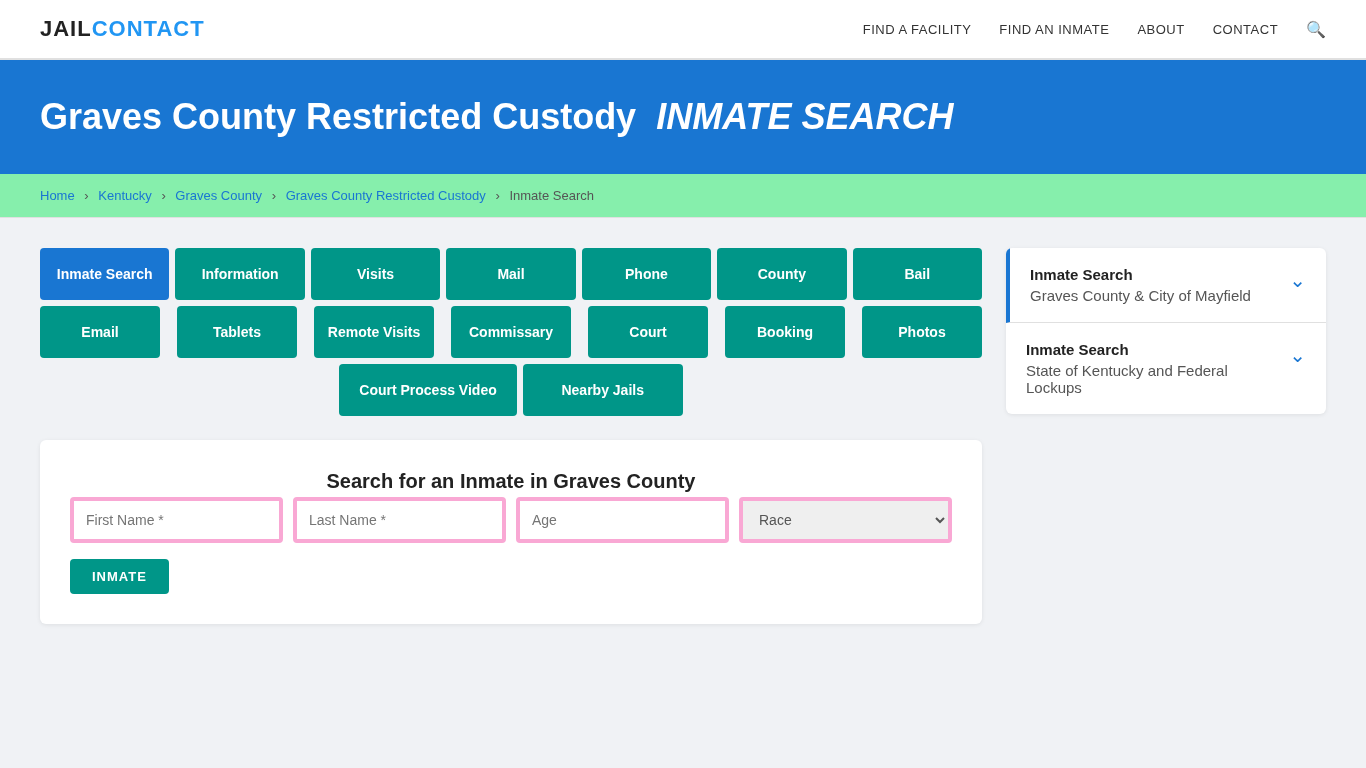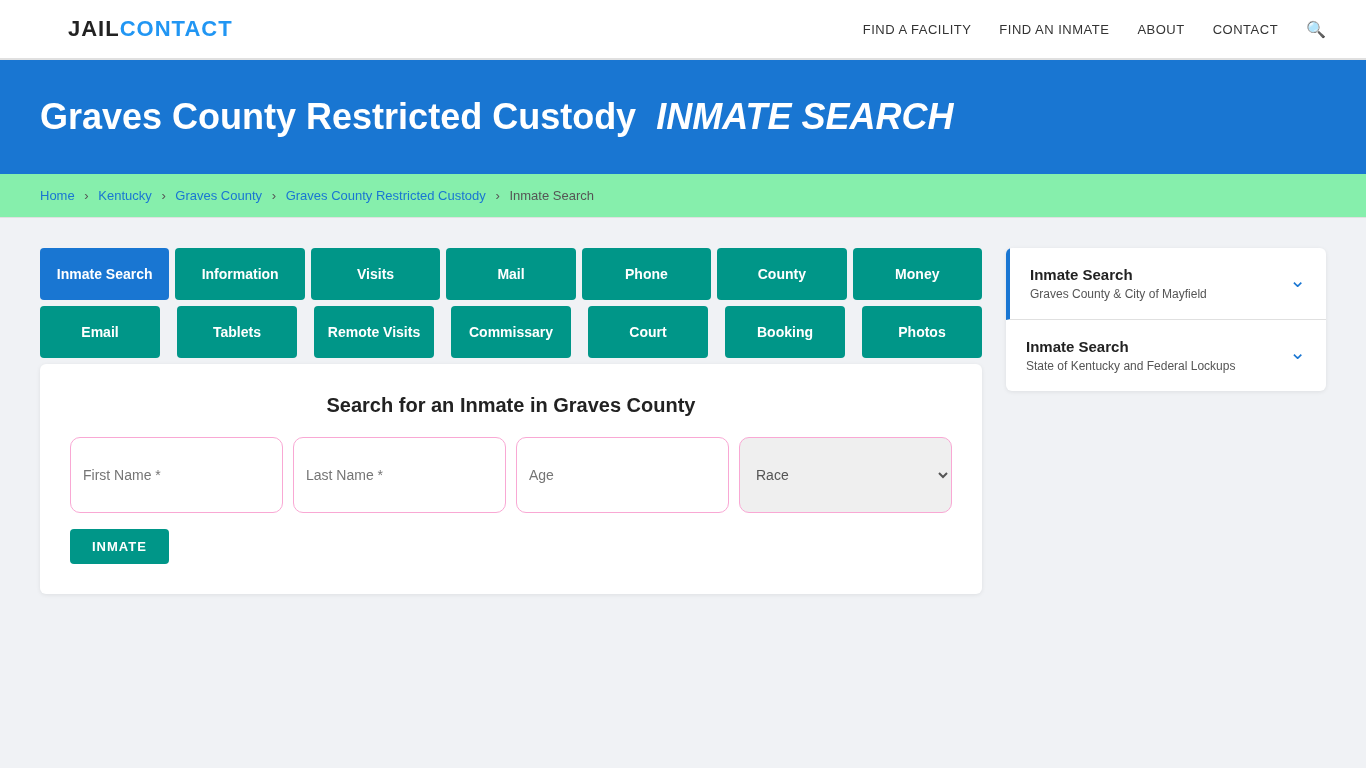--- a/index.html
+++ b/index.html
@@ -14,21 +14,21 @@
       display: flex;
       align-items: center;
       justify-content: space-between;
     }
     .logo {
       font-size: 22px;
       font-weight: 900;
       letter-spacing: 1px;
       color: #222;
     }
-    .logo span.jail { color: #222; margin-left: 28px; }
+    .logo span.jail { color: #222; }
     .logo span.exchange { color: #2196f3; }
     .nav {
       display: flex;
       align-items: center;
       gap: 28px;
     }
     .nav a {
       text-decoration: none;
       color: #333;
       font-size: 13px;
@@ -131,34 +131,34 @@
     .search-card {
       background: #fff;
       border-radius: 6px;
       padding: 30px;
       box-shadow: 0 1px 4px rgba(0,0,0,0.08);
     }
     .search-card h2 {
       text-align: center;
       font-size: 20px;
       font-weight: 700;
-      margin-bottom: 20px;
+      margin-bottom: 4px;
       color: #222;
     }
     .search-fields {
       display: flex;
       gap: 10px;
       margin-bottom: 16px;
       flex-wrap: wrap;
     }
     .search-fields input,
     .search-fields select {
-      border: 1px solid #f9a8d4;
-      border-radius: 10px;
-      padding: 28px 12px;
+      border: 4px solid #f9a8d4;
+      border-radius: 4px;
+      padding: 10px 12px;
       font-size: 14px;
       color: #555;
     }
     .search-fields input {
       flex: 1;
       min-width: 120px;
     }
     .search-fields select {
       flex: 1;
       min-width: 120px;
@@ -196,21 +196,21 @@
       cursor: pointer;
     }
     .sidebar-item:last-child { border-bottom: none; }
     .sidebar-item-text h3 {
       font-size: 15px;
       font-weight: 700;
       color: #222;
       margin-bottom: 4px;
     }
     .sidebar-item-text p {
-      font-size: 12px;
+      font-size: 15px;
       color: #555;
     }
     .sidebar-item-icon {
       color: #1976d2;
       font-size: 20px;
       margin-left: 10px;
       margin-top: 2px;
     }
     .sidebar-item.highlighted {
       border-left: 4px solid #1976d2;
@@ -254,33 +254,37 @@
 <div class="main">
   <div class="left-col">
 
     <div class="tabs-grid">
       <button class="tab-btn active">Inmate Search</button>
       <button class="tab-btn">Information</button>
       <button class="tab-btn">Visits</button>
       <button class="tab-btn">Mail</button>
       <button class="tab-btn">Phone</button>
       <button class="tab-btn">County</button>
-      <button class="tab-btn">Money</button>
+      <button class="tab-btn">Bail</button>
     </div>
 
     <div class="tabs-row2">
       <button class="tab-btn">Email</button>
       <button class="tab-btn">Tablets</button>
       <button class="tab-btn">Remote Visits</button>
       <button class="tab-btn">Commissary</button>
       <button class="tab-btn">Court</button>
       <button class="tab-btn">Booking</button>
       <button class="tab-btn">Photos</button>
     </div>
 
+    <div class="tabs-row3">
+      <button class="tab-btn row3">Court Process Video</button>
+      <button class="tab-btn row3">Nearby Jails</button>
+    </div>
 
     <div class="search-card">
       <h2>Search for an Inmate in Graves County</h2>
       <div class="search-fields">
         <input type="text" placeholder="First Name *" style="">
         <input type="text" placeholder="Last Name *" style="">
         <input type="text" placeholder="Age" style="">
         <select>
           <option>Race</option>
           <option>White</option>

